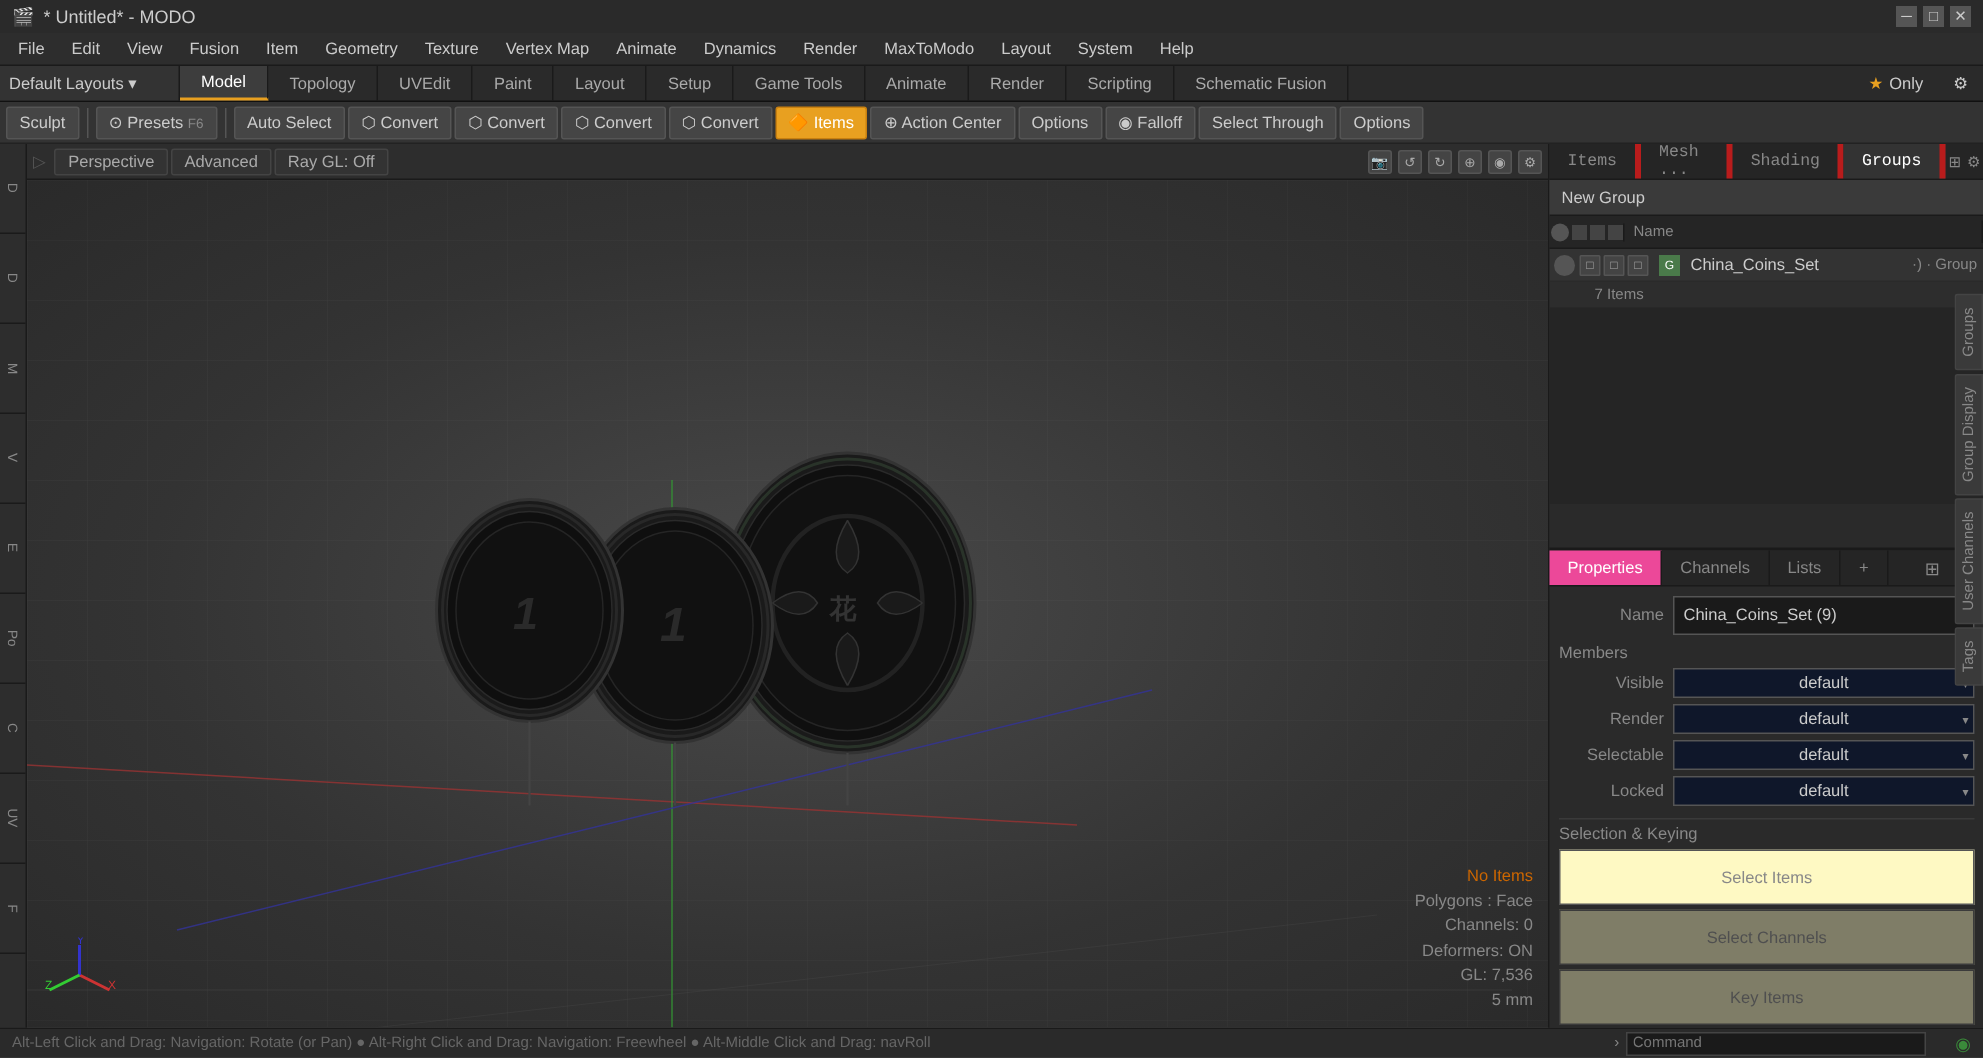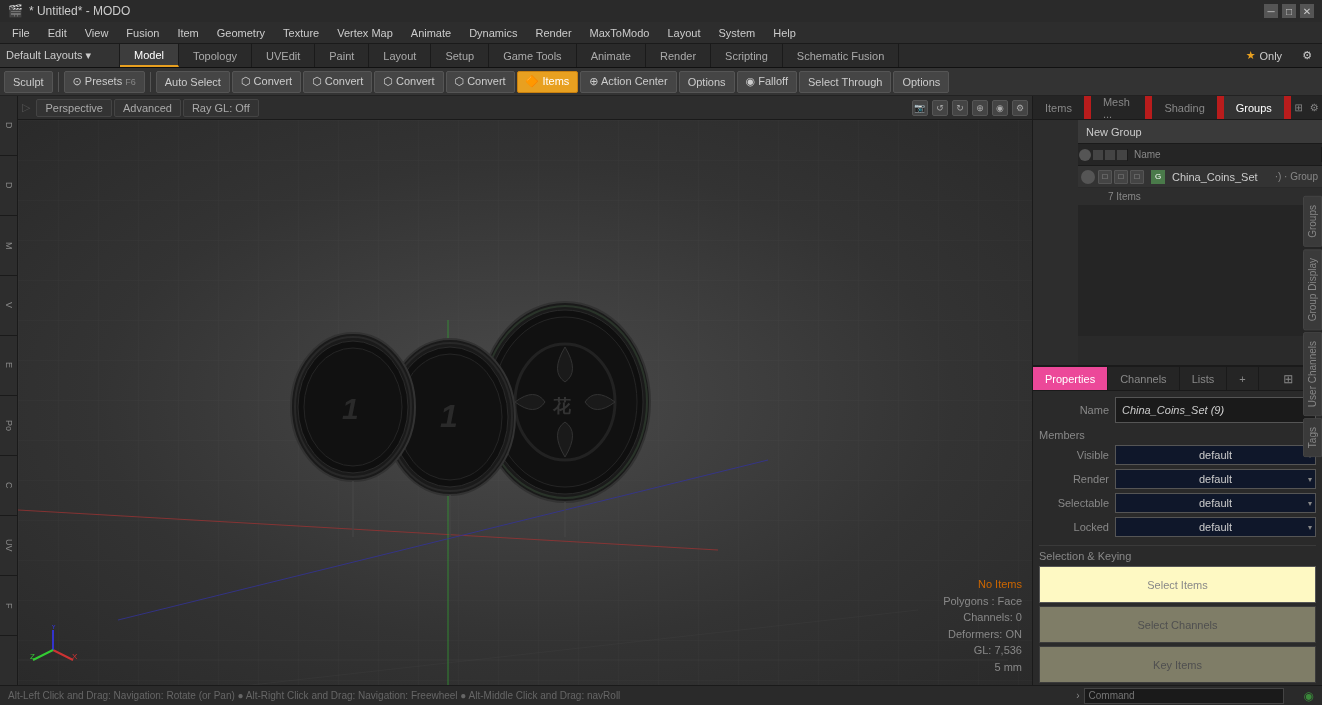--- a/index.html
+++ b/index.html
@@ -53,27 +53,27 @@
     
     #infobar { height: 20px; background: #2a2a2a; border-top: 1px solid #1a1a1a; display: flex; align-items: center; padding: 0 8px; color: #888; font-size: 10px; gap: 4px; }
     #command-area { display: flex; align-items: center; gap: 20px; }
     #cmd-input { width: 200px; height: 16px; background: #1a1a1a; border: 1px solid #444; color: #ccc; font-size: 10px; padding: 0 4px; }
 
     
     #right-panel { width: 290px; background: #2d2d2d; border-left: 1px solid #1a1a1a; display: flex; flex-direction: column; }
 
     
     #panel-top-tabs { height: 24px; background: #252525; display: flex; align-items: center; border-bottom: 1px solid #1a1a1a; }
-    .panel-top-tab { padding: 3px 12px; color: #888; font-size: 11px; cursor: pointer; border-right: 7px solid #b91c1c; height: 100%; display: flex; align-items: center; }
+    .panel-top-tab { padding: 3px 12px; color: #888; font-size: 11px; cursor: pointer; border-right: 4px solid #b91c1c; height: 100%; display: flex; align-items: center; font-family: Liberation Mono, monospace; }
     .panel-top-tab.active { background: #333; color: #fff; }
     .panel-top-tab-spacer { flex: 1; }
     .panel-corner-btn { width: 20px; height: 20px; display: flex; align-items: center; justify-content: center; color: #888; cursor: pointer; font-size: 10px; }
 
     
-    #groups-panel { flex: 1; background: #2a2a2a; display: flex; flex-direction: column; margin-left: 45px; }
+    #groups-panel { flex: 1; background: #2a2a2a; display: flex; flex-direction: column; }
     #new-group-btn { height: 24px; background: #3a3a3a; border: none; border-bottom: 1px solid #1a1a1a; color: #ccc; font-size: 11px; cursor: pointer; text-align: left; padding: 0 8px; }
     #groups-header { height: 22px; background: #252525; display: flex; align-items: center; border-bottom: 1px solid #1a1a1a; }
     .gh-col { padding: 2px 6px; font-size: 10px; color: #888; border-right: 1px solid #1a1a1a; flex: 1; }
     #groups-list { flex: 1; overflow-y: auto; }
     .group-row { height: 22px; display: flex; align-items: center; background: #333; border-bottom: 1px solid #2a2a2a; cursor: pointer; }
     .group-row-name { flex: 1; color: #ccc; font-size: 11px; padding: 0 4px; }
     .group-row-tag { color: #888; font-size: 10px; padding: 0 4px; }
     .group-sub { height: 18px; display: flex; align-items: center; background: #2d2d2d; border-bottom: 1px solid #252525; padding-left: 30px; }
     .group-sub-text { color: #888; font-size: 10px; }
     .group-row-controls { display: flex; align-items: center; gap: 2px; margin-right: 4px; }
@@ -82,21 +82,21 @@
     
     #props-panel { height: 320px; border-top: 2px solid #1a1a1a; display: flex; flex-direction: column; }
     #props-tabs { height: 24px; background: #252525; display: flex; align-items: center; border-bottom: 1px solid #1a1a1a; }
     .props-tab { padding: 3px 12px; color: #888; font-size: 11px; cursor: pointer; border-right: 1px solid #1a1a1a; height: 100%; display: flex; align-items: center; }
     .props-tab.active { background: #ec4899; color: #fff; }
     .props-tab-spacer { flex: 1; }
     .props-tab-btn { padding: 0 6px; color: #888; cursor: pointer; font-size: 12px; }
     #props-content { flex: 1; background: #2a2a2a; padding: 6px; overflow-y: auto; }
     .prop-name-row { display: flex; align-items: center; gap: 6px; margin-bottom: 6px; }
     .prop-label { color: #888; font-size: 11px; width: 70px; text-align: right; }
-    .prop-input { flex: 1; height: 20px; background: #1a1a1a; border: 1px solid #555; color: #ccc; font-size: 11px; padding: 12px 6px; font-style: italic; }
+    .prop-input { flex: 1; height: 20px; background: #1a1a1a; border: 1px solid #555; color: #ccc; font-size: 11px; padding: 12px 6px; }
     .prop-section { color: #888; font-size: 11px; margin: 6px 0 4px 0; }
     .prop-row { display: flex; align-items: center; gap: 6px; margin-bottom: 4px; }
     .prop-select { flex: 1; height: 20px; background: #0f172a; border: 1px solid #555; color: #ccc; font-size: 11px; padding: 0 4px; appearance: none; cursor: pointer; position: relative; text-align: center; }
     .prop-select-wrap { flex: 1; position: relative; display: flex; align-items: center; }
     .prop-select-arrow { position: absolute; right: 4px; color: #888; pointer-events: none; font-size: 8px; }
     .prop-section-header { color: #888; font-size: 11px; margin: 8px 0 4px 0; border-top: 1px solid #3a3a3a; padding-top: 4px; }
     .selection-keying { margin-top: 4px; }
     .sk-row { display: flex; align-items: center; gap: 6px; margin-bottom: 4px; }
     .sk-icon { width: 20px; height: 20px; background: #1a1a1a; border: 1px solid #444; display: flex; align-items: center; justify-content: center; }
     .sk-dots { display: grid; grid-template-columns: repeat(4,4px); gap: 1px; }

